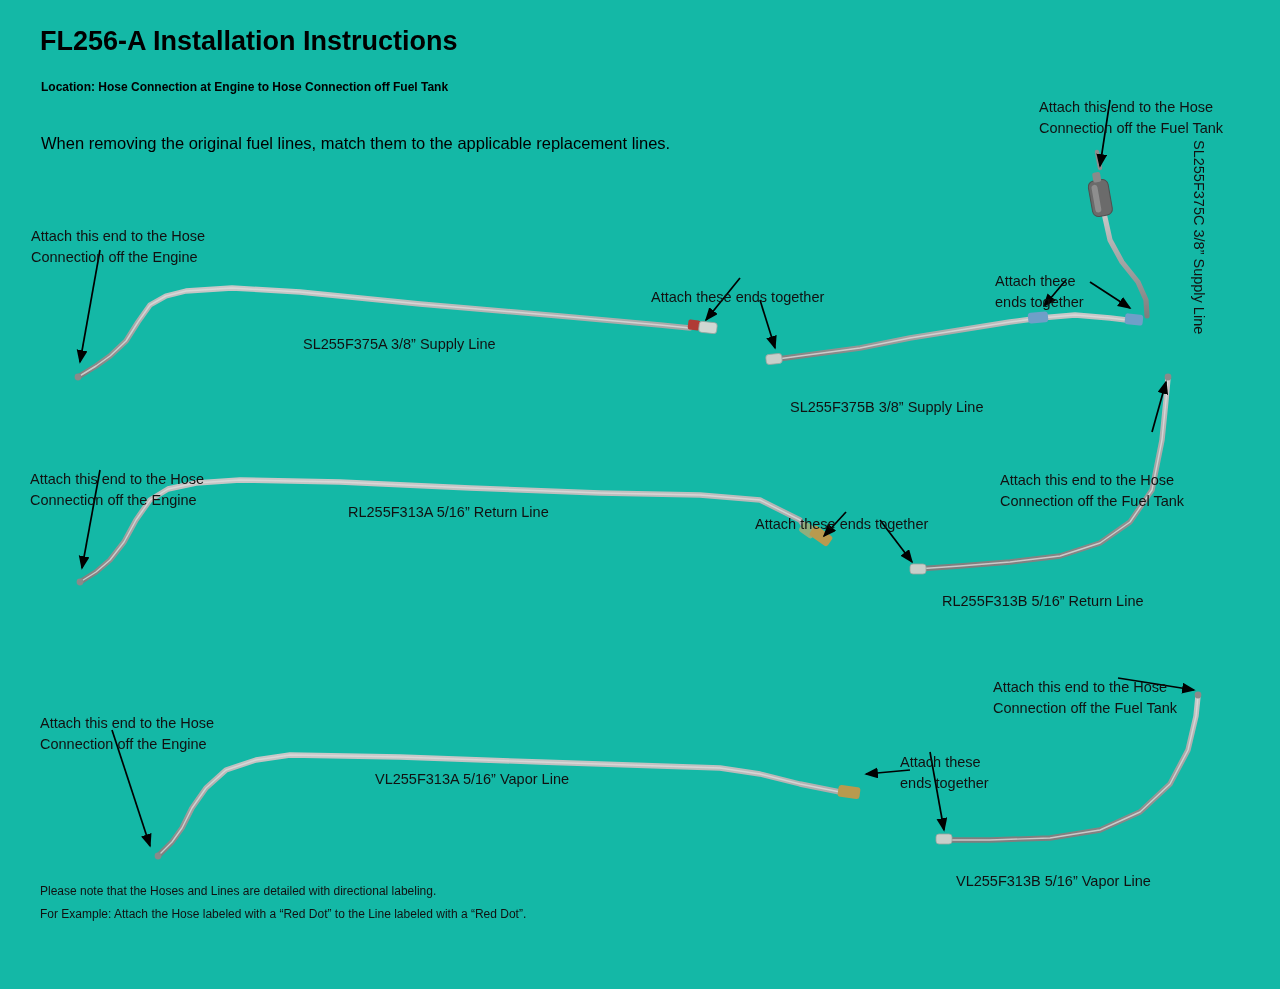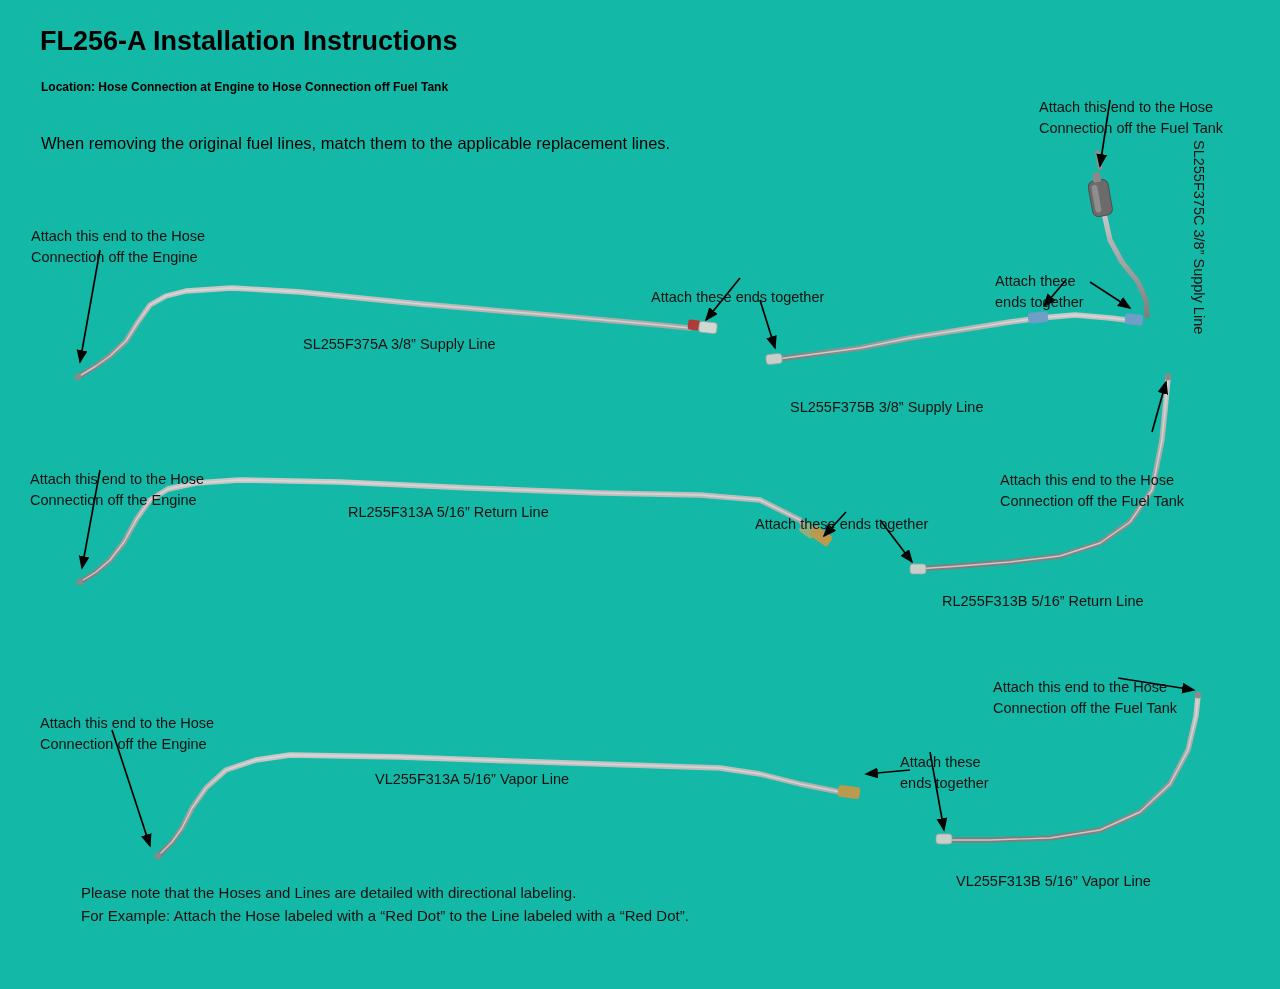--- a/index.html
+++ b/index.html
@@ -45,25 +45,24 @@
     color: #111;
     white-space: pre-line;
     margin-top: 33px;
   }
   .partlabel {
     font-size: 14.5px;
     color: #111;
     white-space: nowrap;
   }
   .footer {
-    font-size: 15px;
+    font-size: 12px;
     color: #111;
     line-height: 1.5;
     white-space: pre-line;
-    margin-left: 41px;
   }
   .rot-label {
     font-size: 14.5px;
     color: #111;
     white-space: nowrap;
     transform-origin: left top;
     transform: rotate(90deg);
   }
   svg.overlay {
     position: absolute;

